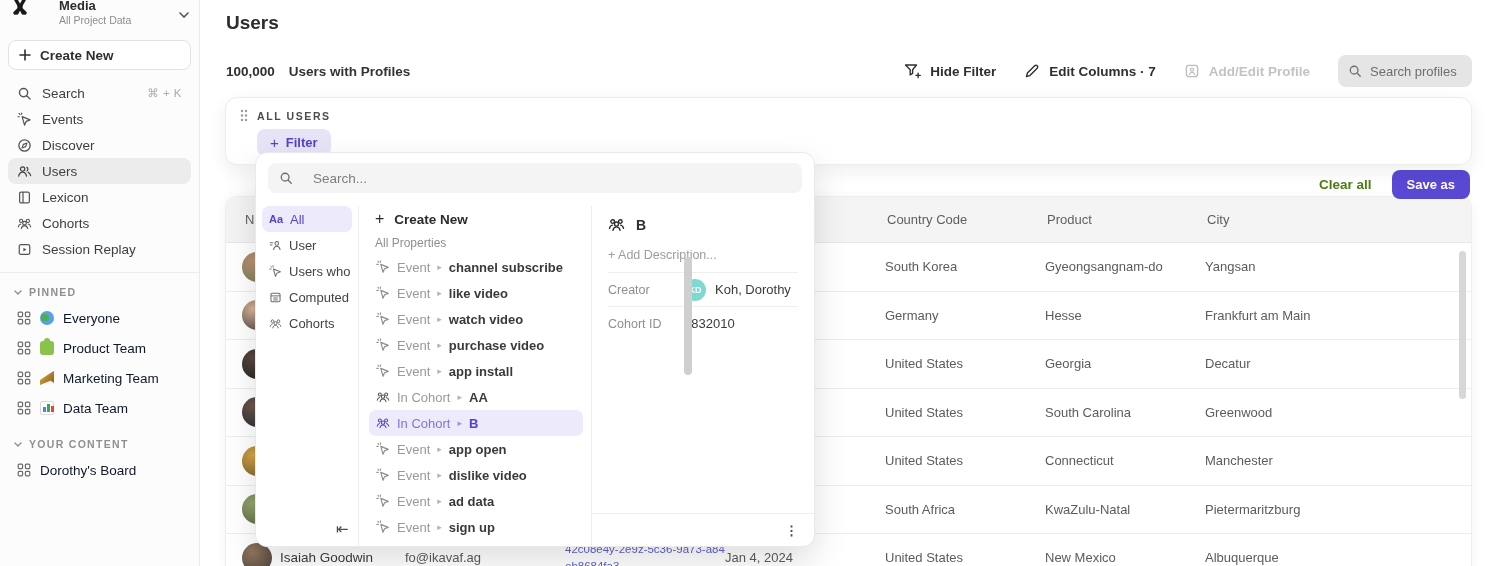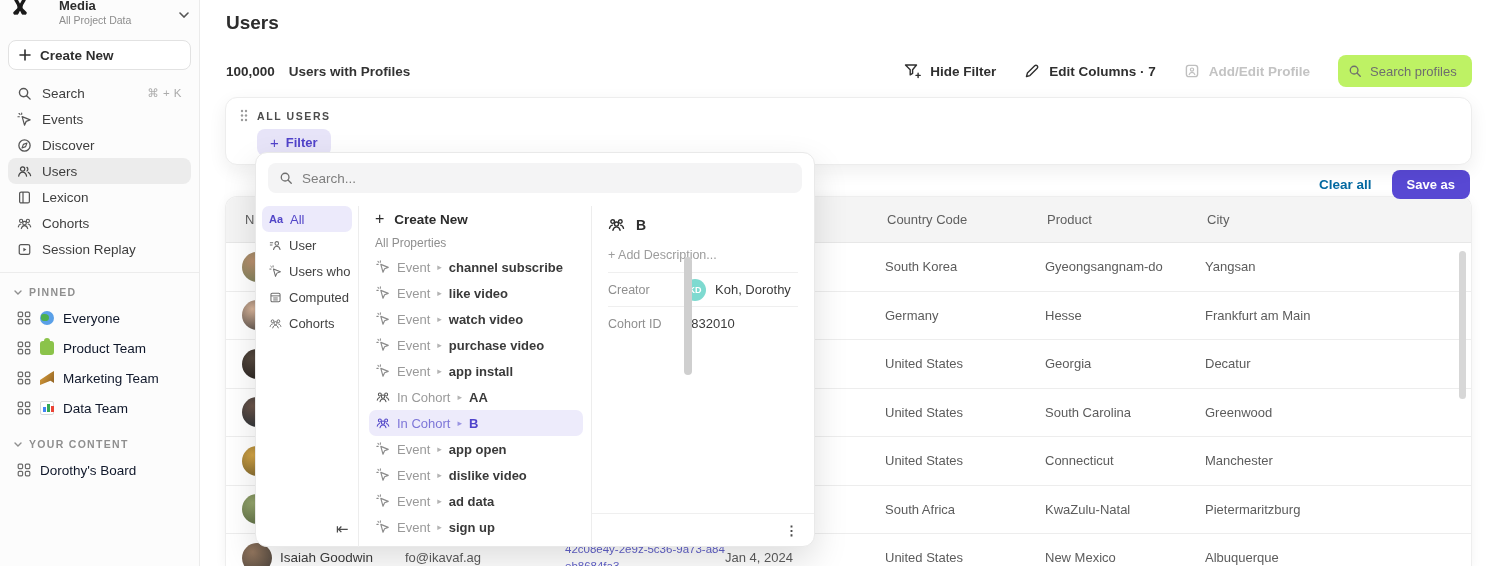--- a/index.html
+++ b/index.html
@@ -46,40 +46,40 @@
   
   .page-header { position:absolute; left:226px; top:12px; right:28px; z-index:1; }
   .page-title { font-size:19px; font-weight:700; color:#2d2d2d; }
   .sub-row { margin-top:21px; display:flex; align-items:center; justify-content:space-between; }
   .count-wrap { display:flex; align-items:center; gap:14px; }
   .count { font-size:13.5px; font-weight:700; color:#2f2f2f; }
   .count-label { font-size:13.5px; font-weight:600; color:#333; }
   .head-actions { display:flex; align-items:center; gap:28px; }
   .h-act { display:flex; align-items:center; gap:9px; font-size:13.5px; font-weight:600; color:#2f2f2f; cursor:pointer; }
   .h-act.disabled { color:#c3c3c3; }
-  .search-profiles { width:134px; height:32px; background:#bef264; border-radius:8px;
+  .search-profiles { width:134px; height:32px; background:#e5e5e5; border-radius:8px;
     display:flex; align-items:center; gap:8px; padding:0 10px; }
   .search-profiles input { border:0; outline:0; background:transparent; width:100%;
     font-size:13px; font-family:"Liberation Sans",sans-serif; color:#444; }
   .search-profiles input::placeholder { color:#6e6e6e; }
 
   
   .filter-card { position:absolute; left:225px; top:97px; width:1247px; height:68px;
     background:#fff; border:1px solid #ededed; border-radius:12px;
     box-shadow:0 6px 18px rgba(30,30,30,.07); z-index:3; padding:11px 14px; }
   .fc-row1 { display:flex; align-items:center; gap:9px; }
   .all-users { font-size:10.5px; font-weight:700; letter-spacing:1.6px; color:#4c4c4c; }
   .filter-pill { margin:7px 0 0 17px; display:inline-flex; align-items:center; gap:7px;
     height:27px; padding:0 13px; border-radius:8px; background:#e7e4f8;
     color:#5143ca; font-size:13px; font-weight:600; cursor:pointer; }
   .filter-pill .plus { font-size:15px; font-weight:500; margin-top:-1px; }
 
   
   .save-row { position:absolute; top:170px; right:30px; display:flex; align-items:center; gap:20px; z-index:2; }
-  .clear-all { font-size:13.5px; font-weight:600; color:#0369a1; cursor:pointer; }
+  .clear-all { font-size:13.5px; font-weight:600; color:#4d7c0f; cursor:pointer; }
   .save-as { background:#5848d3; color:#fff; font-size:13px; font-weight:600;
     padding:7px 15px; border-radius:8px; border:0; cursor:pointer; font-family:"Liberation Sans",sans-serif; }
 
   
   .table-card { position:absolute; left:225px; top:196px; width:1247px; height:370px;
     background:#fff; border:1px solid #eee; border-bottom:0; border-radius:12px 12px 0 0;
     box-shadow:0 2px 12px rgba(0,0,0,.05); overflow:hidden; z-index:1; }
   .t-grid { display:grid; grid-template-columns:179px 160px 160px 160px 160px 160px 1fr; align-items:center; }
   .t-head { height:46px; background:#f4f4f4; border-bottom:1px solid #e7e7e7;
     font-size:13px; font-weight:500; color:#5f5f5f; }
@@ -90,21 +90,21 @@
   .avatar { width:30px; height:30px; border-radius:50%; flex:0 0 auto; }
   .nm { font-size:13.5px; color:#3c3c3c; }
   .id-cell { font-size:11.5px; line-height:1.35; color:#6161c9; width:128px; word-break:break-all; }
   .t-scroll { position:absolute; right:5px; top:54px; width:7px; height:148px; background:#d7d7d7; border-radius:4px; }
 
   
   .dropdown { position:absolute; left:255px; top:152px; width:560px; height:395px;
     background:#fff; border:1px solid #e9e9e9; border-radius:12px;
     box-shadow:0 14px 34px rgba(0,0,0,.13); z-index:6; }
   .dd-search { margin:10px 12px 4px; height:30px; background:#f4f4f5; border-radius:8px;
-    display:flex; align-items:center; gap:9px; padding:0 11px; }
+    display:flex; align-items:center; gap:20px; padding:0 11px; }
   .dd-search input { border:0; outline:0; background:transparent; width:100%;
     font-size:13.5px; font-family:"Liberation Sans",sans-serif; color:#444; }
   .dd-search input::placeholder { color:#7e7e7e; }
   .dd-body { display:flex; height:341px; margin-top:13px; position:relative; }
   .dd-cats { width:103px; border-right:1px solid #ededed; padding:0 6px; }
   .cat { height:26px; border-radius:7px; display:flex; align-items:center; gap:7px;
     padding:0 7px; font-size:13px; color:#434343; cursor:pointer; white-space:nowrap; overflow:hidden; }
   .cat.sel { background:#eceafb; color:#5246c8; }
   .cat .aa { font-size:11px; font-weight:700; color:#6d6d6d; }
   .cat.sel .aa { color:#5246c8; }

